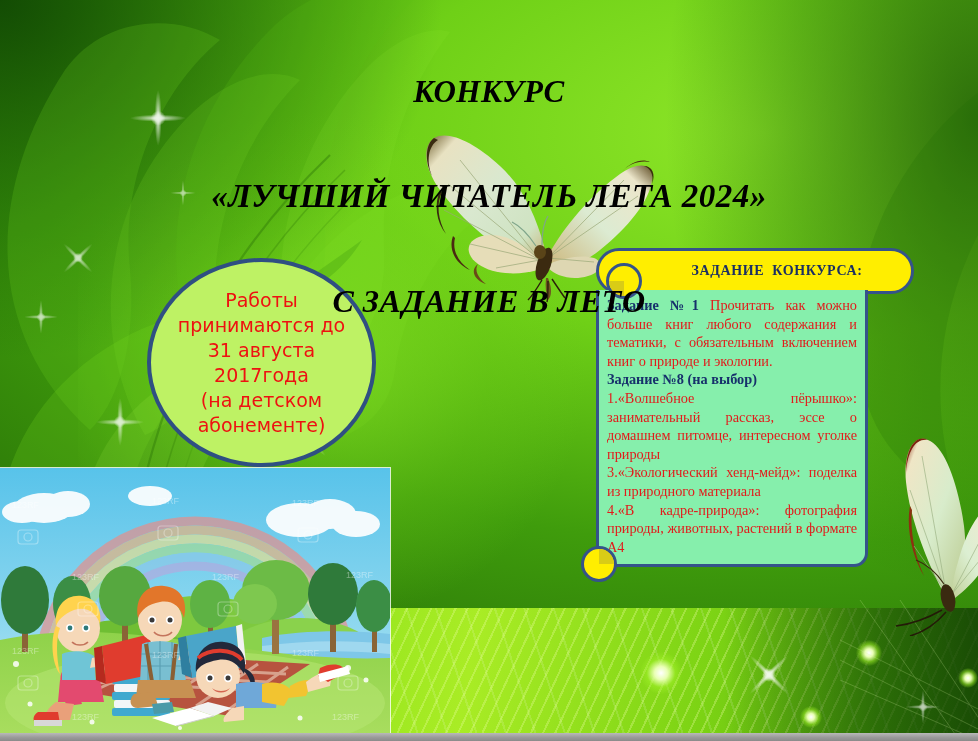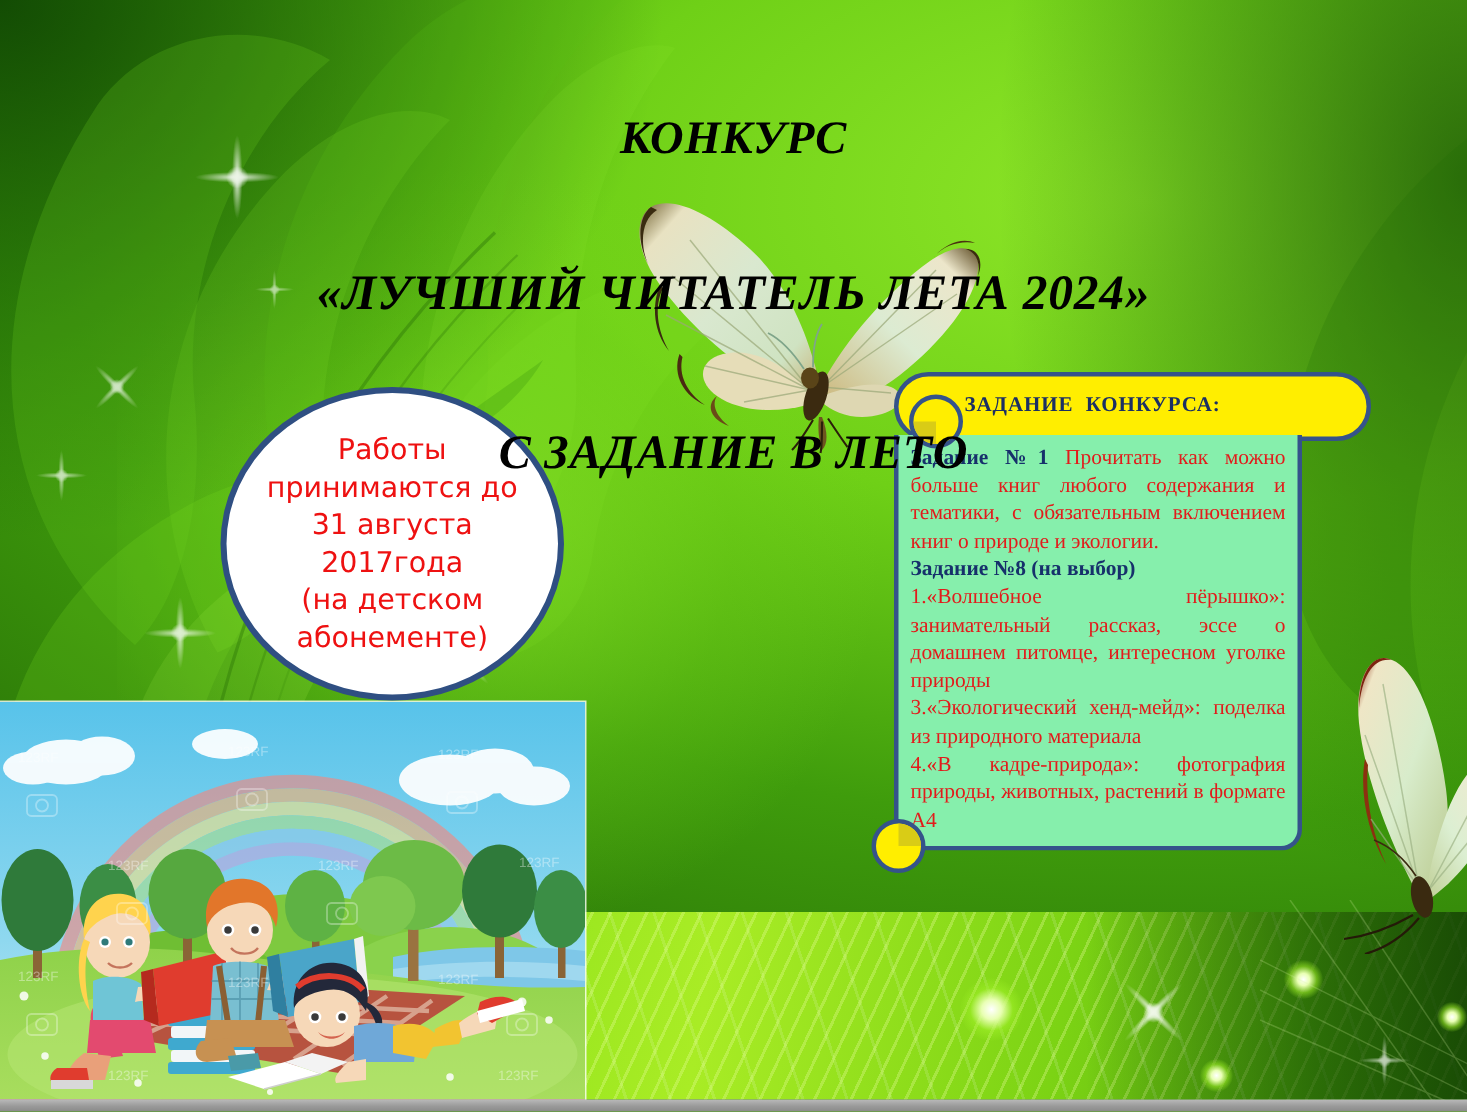--- a/index.html
+++ b/index.html
@@ -95,21 +95,21 @@
   .title .l1{font-size:31px;}
   .title .l2{font-size:33px;}
   .title .l3{font-size:32px;}
 
   
   .butterfly{position:absolute;pointer-events:none;}
 
   
   .oval{
     position:absolute;left:147px;top:258px;width:221px;height:201px;
-    background:#ffffff;
+    background:#bef264;
     border:4px solid #2f4f82;
     border-radius:50%;
     z-index:25;
     display:flex;align-items:center;justify-content:center;
   }
   .oval-text{
     text-align:center;color:#ee1111;
     font-family:"DejaVu Sans","Liberation Sans",sans-serif;
     font-size:19px;line-height:25px;
     white-space:pre-line;
@@ -132,21 +132,21 @@
 
   
   .panel-wrap{position:absolute;left:596px;top:248px;z-index:26;}
   .panel-head{
     position:relative;
     width:318px;height:46px;
     background:#ffee00;
     border:3px solid #35538a;
     border-radius:23px;
     box-sizing:border-box;
-    display:flex;align-items:center;
+    display:flex;align-items:center;justify-content:center;
   }
   .panel-head-title{
     font-family:"Liberation Serif","DejaVu Serif",serif;
     font-weight:bold;color:#1b2f63;
     font-size:14px;letter-spacing:.6px;
     padding-left:44px;
     white-space:pre;
   }
   .curl{
     position:absolute;width:36px;height:36px;

